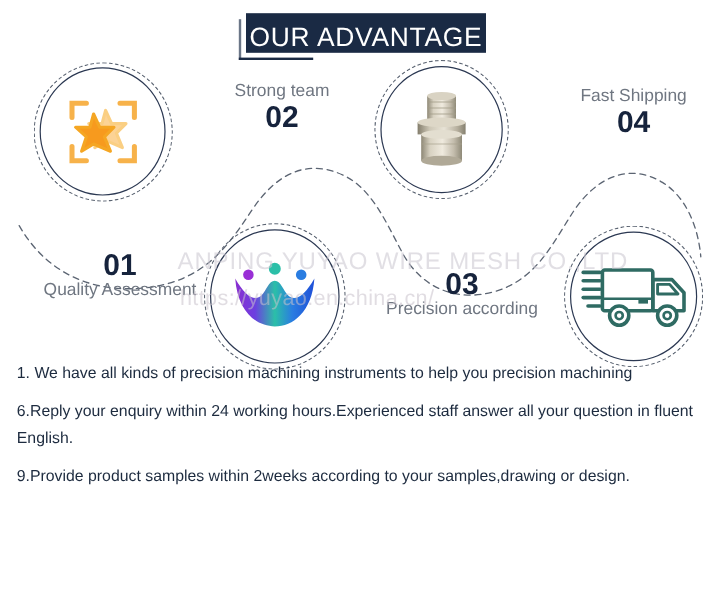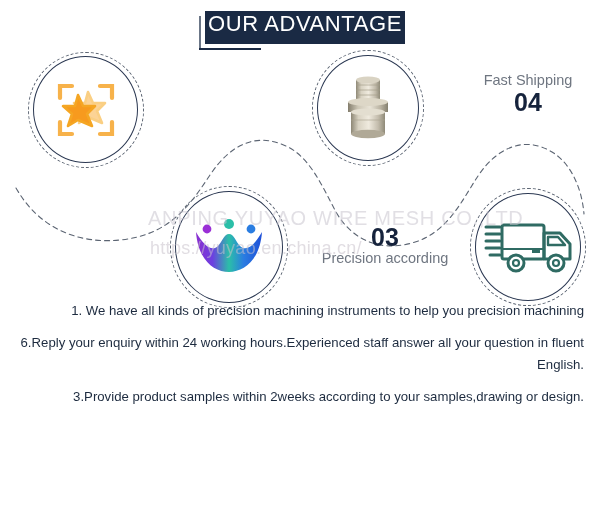--- a/index.html
+++ b/index.html
@@ -10,21 +10,21 @@
     overflow:hidden;
     position:relative;
   }
   #stage{position:relative;width:600px;height:512px;overflow:hidden;background:#fff;}
 
   
   .title-wrap{position:absolute;left:0;top:0;width:600px;height:58px;}
   .title-banner{
     position:absolute;left:205px;top:11px;width:200px;height:33px;
     background:#1a2a44;
-    display:flex;align-items:flex-start;justify-content:center;
+    display:flex;align-items:flex-end;justify-content:center;
   }
   .title-banner span{
     color:#ffffff;font-size:22px;letter-spacing:.6px;
     font-family:"Liberation Sans", sans-serif;font-weight:400;
     white-space:nowrap;
   }
   .title-tick-v{
     position:absolute;left:199px;top:16px;width:2px;height:34px;background:#6b7687;
   }
   .title-tick-h{
@@ -73,21 +73,21 @@
   }
   .wm-company{left:148px;top:207px;font-size:20px;letter-spacing:.7px;color:#c9c5cf;}
   .wm-url{left:150px;top:238px;font-size:18px;letter-spacing:.3px;color:#c9c2cc;}
 
   
   .body-text{
     position:absolute;left:14px;top:300px;width:570px;
     font-family:"Liberation Sans", sans-serif;
     color:#1d2b3f;font-size:13.2px;
   }
-  .body-text p{margin:0 0 11px 0;line-height:1.62;text-align:right;}
+  .body-text p{margin:0 0 11px 0;line-height:1.62;}
 </style>
 </head>
 <body>
 
 <div id="stage">
 
   <div class="title-wrap">
     <div class="title-tick-v"></div>
     <div class="title-tick-h"></div>
     <div class="title-banner">
@@ -110,20 +110,24 @@
         <g stroke="#f7b24a" stroke-width="4.2" fill="none" stroke-linecap="round">
           <path d="M8,22 L8,10 L20,10"></path>
           <path d="M48,10 L60,10 L60,22"></path>
           <path d="M60,46 L60,58 L48,58"></path>
           <path d="M20,58 L8,58 L8,46"></path>
         </g>
         <path d="M36,16 L41,27 L53,27 L45,35 L50,47 L36,41 L27,47 L30,35 L22,27 L33,27 Z" fill="#fbb040" stroke="#f7a81e" stroke-width="2.6" stroke-linejoin="round" opacity="0.55"></path>
         <path d="M26,19 L31,30 L43,30 L35,38 L40,50 L26,44 L16,50 L20,38 L11,30 L23,30 Z" fill="#f79a1e" stroke="#f5a623" stroke-width="2.6" stroke-linejoin="round"></path>
       </svg>
     </div>
+  </div>
+  <div class="lbl" style="left:0px;top:208px;width:200px;">
+    <div class="num">01</div>
+    <div class="cap">Quality Assessment</div>
   </div>
 
   <div class="node" style="left:170px;top:186px;width:118px;height:122px;">
     <div class="ring-dashed" style="width:118px;height:122px;"></div>
     <div class="ring-solid" style="left:5px;top:5px;width:108px;height:112px;"></div>
     <div class="icon-holder" style="left:22px;top:28px;width:74px;height:62px;">
       <svg width="74" height="58" viewBox="0 0 74 58">
         <defs>
           <linearGradient id="teamgrad" x1="0" y1="0" x2="1" y2="0">
             <stop offset="0%" stop-color="#8b2fd0"></stop>
@@ -134,20 +138,24 @@
           </linearGradient>
         </defs>
         <path d="M4,16 C6,44 22,56 37,56 C52,56 68,44 70,16
                  C62,30 54,36 48,30 C44,26 42,18 37,18
                  C32,18 30,26 26,30 C20,36 12,30 4,16 Z" fill="url(#teamgrad)"></path>
         <circle cx="15" cy="13" r="4.4" fill="#9a2fd6"></circle>
         <circle cx="37" cy="8" r="5" fill="#2bbfa8"></circle>
         <circle cx="59" cy="13" r="4.4" fill="#2a7de1"></circle>
       </svg>
     </div>
+  </div>
+  <div class="lbl" style="left:160px;top:68px;width:150px;">
+    <div class="cap">Strong team</div>
+    <div class="num">02</div>
   </div>
 
   <div class="node" style="left:312px;top:50px;width:112px;height:116px;">
     <div class="ring-dashed" style="width:112px;height:116px;"></div>
     <div class="ring-solid" style="left:5px;top:5px;width:102px;height:106px;"></div>
     <div class="icon-holder" style="left:26px;top:22px;width:60px;height:72px;">
       <svg width="60" height="72" viewBox="0 0 60 72">
         <defs>
           <linearGradient id="metal" x1="0" y1="0" x2="1" y2="0">
             <stop offset="0%" stop-color="#8d8775"></stop>
@@ -214,16 +222,16 @@
     <div class="cap">Fast Shipping</div>
     <div class="num">04</div>
   </div>
 
   <div class="wm wm-url">https://yuyao.en.china.cn/</div>
   <div class="wm wm-company">ANPING YUYAO WIRE MESH CO.,LTD</div>
 
   <div class="body-text">
     <p>1. We have all kinds of precision machining instruments to help you precision machining</p>
     <p>6.Reply your enquiry within 24 working hours.Experienced staff answer all your question in fluent English.</p>
-    <p>3.Provide product samples within 2weeks according to your samples,drawing or design.</p>
+    <p>9.Provide product samples within 2weeks according to your samples,drawing or design.</p>
   </div>
 
 </div>
 
 </body></html>

